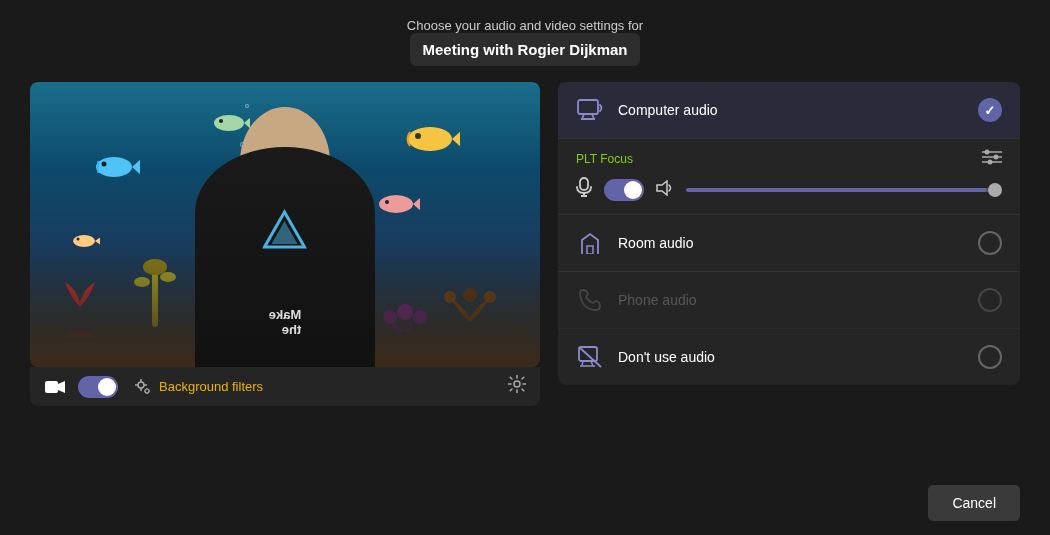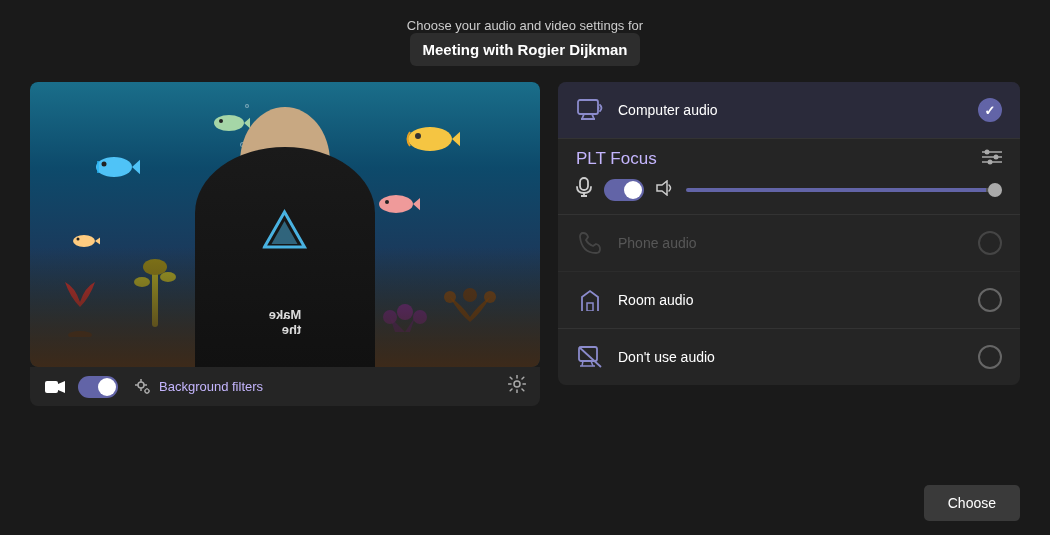--- a/index.html
+++ b/index.html
@@ -158,21 +158,21 @@
       right: 2px;
       width: 18px;
       height: 18px;
       background: #fff;
       border-radius: 50%;
     }
     .bg-filters-btn {
       display: flex;
       align-items: center;
       gap: 7px;
-      color: #c4b5fd;
+      color: #eab308;
       font-size: 13px;
       cursor: pointer;
       margin-left: 4px;
     }
     .gear-btn {
       margin-left: auto;
       color: #ccc;
       font-size: 17px;
       cursor: pointer;
     }
@@ -240,22 +240,22 @@
 
     
     .plt-row {
       padding: 10px 18px 0 18px;
       display: flex;
       align-items: center;
       justify-content: space-between;
       border-bottom: none;
     }
     .plt-label {
-      font-size: 17px;
-      color: #c4b5fd;
+      font-size: 12px;
+      color: #84cc16;
     }
     .sliders-icon {
       font-size: 16px;
       color: #aaa;
       cursor: pointer;
     }
 
     
     .mic-vol-row {
       padding: 8px 18px 12px 18px;
@@ -496,38 +496,38 @@
         <svg width="18" height="16" viewBox="0 0 18 16" fill="none">
           <polygon points="1,5 6,5 11,1 11,15 6,11 1,11" stroke="#ccc" stroke-width="1.5" fill="none"></polygon>
           <path d="M13,5 Q16,8 13,11" stroke="#ccc" stroke-width="1.5" fill="none" stroke-linecap="round"></path>
         </svg>
       </div>
       <div class="volume-slider">
         <div class="vol-knob"></div>
       </div>
     </div>
 
-    <div class="audio-option disabled-option">
-      <div class="audio-icon disabled-icon">
-        <svg width="22" height="22" viewBox="0 0 22 22" fill="none">
-          <path d="M4,1 Q8,1 9,5 L7,8 Q9,12 14,14 L17,12 Q21,13 21,17 Q21,21 17,21 Q3,21 1,5 Q1,1 4,1Z" stroke="#666" stroke-width="1.8" fill="none"></path>
-        </svg>
-      </div>
-      <span class="audio-label disabled-label">Phone audio</span>
-      <div class="audio-check"></div>
-    </div>
-
     <div class="audio-option">
       <div class="audio-icon">
         <svg width="24" height="22" viewBox="0 0 24 22" fill="none">
           <path d="M4,22 L4,8 L12,2 L20,8 L20,22" stroke="#8b8bcc" stroke-width="1.8" fill="none"></path>
           <rect x="9" y="14" width="6" height="8" stroke="#8b8bcc" stroke-width="1.5" fill="none"></rect>
         </svg>
       </div>
       <span class="audio-label">Room audio</span>
+      <div class="audio-check"></div>
+    </div>
+
+    <div class="audio-option disabled-option">
+      <div class="audio-icon disabled-icon">
+        <svg width="22" height="22" viewBox="0 0 22 22" fill="none">
+          <path d="M4,1 Q8,1 9,5 L7,8 Q9,12 14,14 L17,12 Q21,13 21,17 Q21,21 17,21 Q3,21 1,5 Q1,1 4,1Z" stroke="#666" stroke-width="1.8" fill="none"></path>
+        </svg>
+      </div>
+      <span class="audio-label disabled-label">Phone audio</span>
       <div class="audio-check"></div>
     </div>
 
     <div class="audio-option">
       <div class="audio-icon">
         <svg width="24" height="22" viewBox="0 0 24 22" fill="none">
           <rect x="1" y="1" width="18" height="14" rx="2" stroke="#8b8bcc" stroke-width="1.8" fill="none"></rect>
           <line x1="1" y1="1" x2="23" y2="21" stroke="#8b8bcc" stroke-width="1.8"></line>
           <line x1="5" y1="15" x2="4" y2="20" stroke="#8b8bcc" stroke-width="1.5"></line>
           <line x1="13" y1="15" x2="15" y2="20" stroke="#8b8bcc" stroke-width="1.5"></line>
@@ -535,14 +535,14 @@
         </svg>
       </div>
       <span class="audio-label">Don't use audio</span>
       <div class="audio-check"></div>
     </div>
 
   </div>
 </div>
 
 <div class="footer">
-  <button class="cancel-btn">Choose</button>
+  <button class="cancel-btn">Cancel</button>
 </div>
 
 </body></html>

